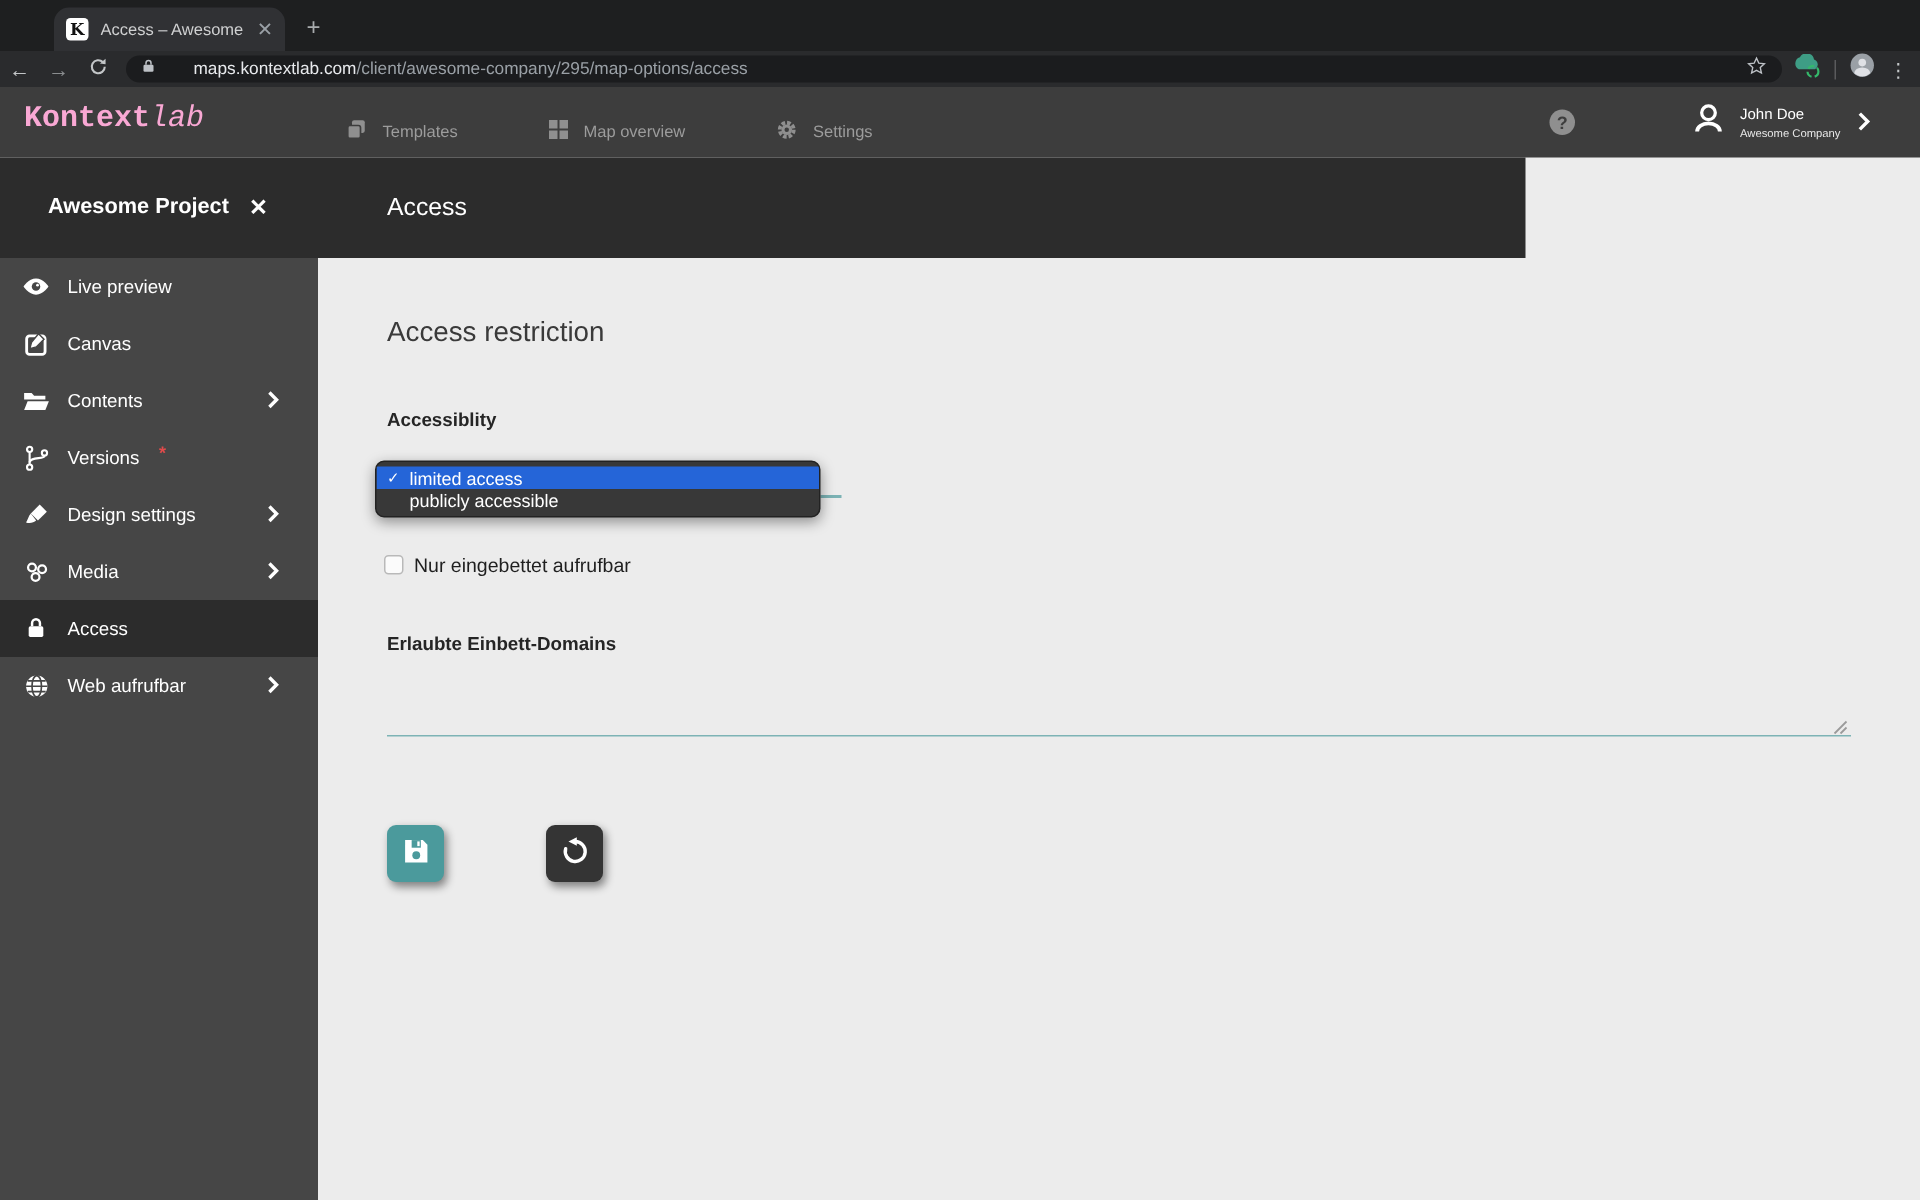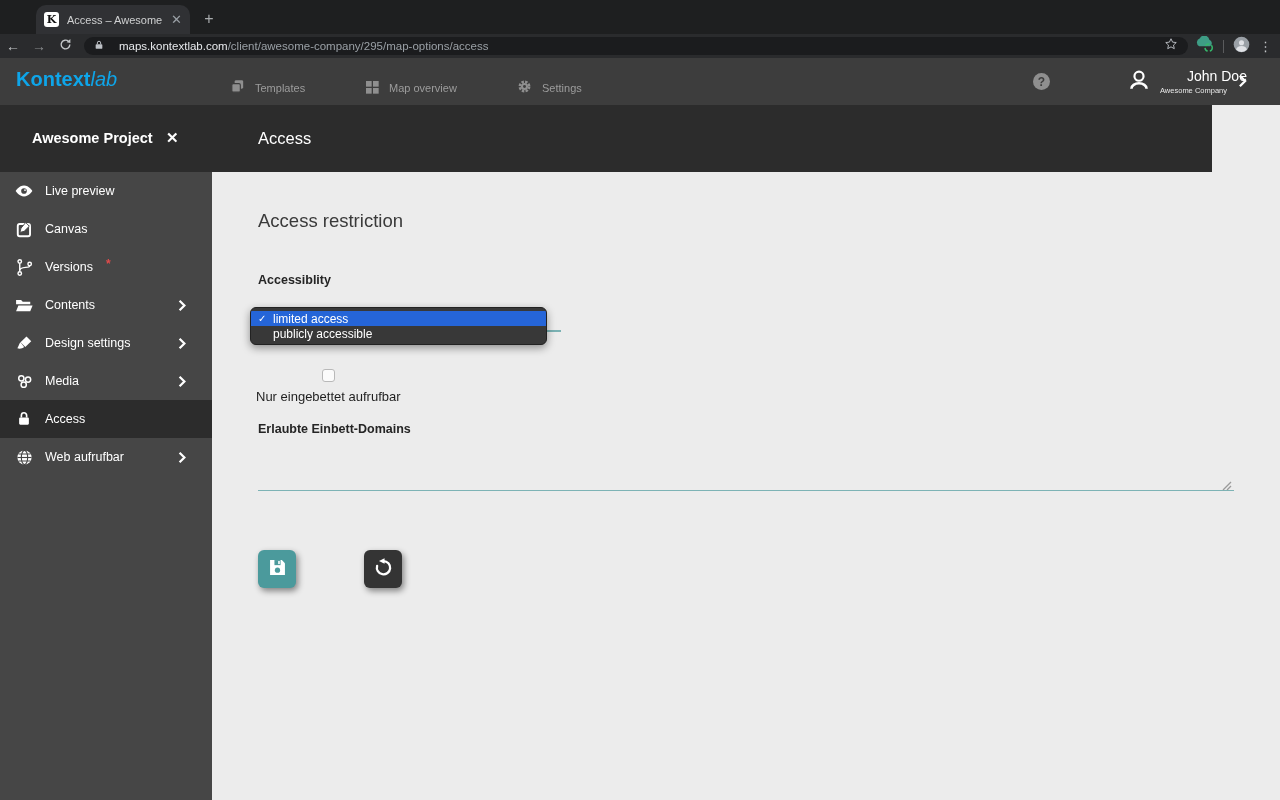--- a/index.html
+++ b/index.html
@@ -16,45 +16,45 @@
   .tab-title { color:#cfd0d1; font-size:11px; white-space:nowrap; overflow:hidden; flex:1; }
   .tab-close { color:#9aa0a6; font-size:13px; line-height:1; cursor:default; }
   .newtab-btn { position:absolute; left:198px; top:8px; color:#a8abad; font-size:16px; width:22px; height:22px;
                 display:flex; align-items:center; justify-content:center; }
 
   #toolbar { position:absolute; left:0; top:34px; width:1280px; height:24px; background:#2a2b2d;
              display:flex; align-items:center; }
   .nav-arrow { color:#c3c6c8; font-size:14px; width:26px; text-align:center; }
   .nav-arrow.fwd { color:#8a8d8f; }
   .urlpill { position:absolute; left:84px; top:3px; width:1104px; height:18px; background:#1b1c1e;
-             border-radius:9px; display:flex; align-items:center; padding:0 10px; gap:15px; }
+             border-radius:9px; display:flex; align-items:center; padding:0 10px; gap:25px; }
   .url { font-size:11.5px; color:#e8eaed; white-space:nowrap; overflow:hidden; }
   .url .path { color:#9aa0a6; }
   .pill-star { margin-left:auto; }
   .tb-right { position:absolute; right:8px; top:0; height:24px; display:flex; align-items:center; gap:9px; }
   .tb-sep { width:1px; height:13px; background:#5a5b5d; }
   .kebab { color:#c3c6c8; font-size:13px; letter-spacing:0; }
 
   
   #appheader { position:absolute; left:0; top:58px; width:1280px; height:47px; background:#3d3d3d; }
-  .logo { position:absolute; left:16px; top:10px; color:#0ea5e9; font-family:Liberation Sans, sans-serif; font-size:20px; }
+  .logo { position:absolute; left:16px; top:10px; color:#f9a8d4; font-family:Liberation Mono, monospace; font-size:20px; }
   .logo b { font-weight:bold; } .logo i { font-style:italic; font-weight:normal; }
   .nav-item { position:absolute; top:0; height:59px; display:flex; align-items:center; gap:9px;
               color:#9c9c9c; font-size:11px; }
   .help-btn { position:absolute; left:1033px; top:15px; width:17px; height:17px; border-radius:50%;
               background:#8f8f8f; color:#3d3d3d; font-size:12px; font-weight:bold;
               display:flex; align-items:center; justify-content:center; }
   .user-block { position:absolute; left:1126px; top:0; height:47px; display:flex; align-items:center; gap:8px; }
   .user-text { display:flex; flex-direction:column; gap:2px; }
-  .user-name { color:#fff; font-size:14px;margin-left:27px; }
+  .user-name { color:#fff; font-size:10px; }
   .user-company { color:#e8e8e8; font-size:7.5px; }
   .user-chevron { position:absolute; left:1238px; top:16px; }
 
   
-  #projectbar { position:absolute; left:0; top:105px; width:1212px; height:67px; background:#2c2c2c; }
+  #projectbar { position:absolute; left:0; top:105px; width:1017px; height:67px; background:#2c2c2c; }
   .project-name { position:absolute; left:32px; top:25px; color:#fff; font-size:14.5px; font-weight:bold; }
   .project-close { position:absolute; left:166px; top:24px; color:#fff; font-size:15px; font-weight:bold; }
   .page-title { position:absolute; left:258px; top:24px; color:#fff; font-size:16.5px; }
 
   
   #sidebar { position:absolute; left:0; top:172px; width:212px; height:628px; background:#464646; }
   .side-item { height:38px; display:flex; align-items:center; padding-left:14px; gap:11px; position:relative; }
   .side-item.active-bg { background:#2c2c2c; }
   .side-icon { width:20px; height:20px; flex:0 0 20px; display:flex; align-items:center; justify-content:center; }
   .side-label { color:#fff; font-size:12.5px; font-weight:normal; }
@@ -71,21 +71,21 @@
   .select-underline { position:absolute; left:335px; top:158px; width:14px; height:2px; background:#7bb2b4; }
 
   .dropdown { position:absolute; left:38px; top:135px; width:297px; height:38px; background:#383838;
               border:1px solid #222; border-radius:6px; box-shadow:0 3px 9px rgba(0,0,0,.4);
               display:flex; flex-direction:column; padding:3px 0; overflow:hidden; }
   .dd-option { height:16px; display:flex; align-items:center; color:#fff; font-size:12px; padding-left:7px; }
   .dd-option .check { width:11px; font-size:10px; margin-right:4px; }
   .dd-option.selected { background:#2565d8; }
   .dd-option:not(.selected) { padding-left:22px; }
 
-  .checkbox-row { position:absolute; left:44px; top:197px; display:flex; align-items:center; gap:7px;flex-direction:column; }
+  .checkbox-row { position:absolute; left:44px; top:197px; display:flex; align-items:center; gap:7px; }
   .checkbox { width:13px; height:13px; border:1px solid #b9b9b9; border-radius:3px; background:#fbfbfb; }
   .checkbox-label { font-size:13px; color:#1f1f1f; }
 
   .domains-textarea { position:absolute; left:46px; top:271px; width:976px; height:48px; background:transparent;
                       border:none; border-bottom:1.5px solid #7db3b5; resize:none; outline:none;
                       font-family:"Liberation Sans", sans-serif; font-size:13px; color:#222; }
   .resize-handle { position:absolute; left:1008px; top:305px; }
 
   .icon-btn { position:absolute; width:38px; height:38px; border:none; border-radius:6px;
               display:flex; align-items:center; justify-content:center;
@@ -226,45 +226,45 @@
       <svg width="19" height="19" viewBox="0 0 24 24">
           <rect x="3.5" y="5" width="15.5" height="15.5" rx="2.5" fill="none" stroke="#fff" stroke-width="2.4"></rect>
           <path d="M13.5 3.2l4.6 4.6-6.5 6.5-5.4 1.4 1.4-5.4z" fill="#fff" stroke="#464646" stroke-width="1.2"></path>
         </svg>
     </span>
     <span class="side-label">Canvas</span>
   </div>
 
   <div class="side-item">
     <span class="side-icon">
+      <svg width="20" height="20" viewBox="0 0 24 24">
+          <path d="M2.5 6h6l2 2.2h9v3H2.5z" fill="#fff"></path>
+          <path d="M2.5 19.5l2.8-7h17l-2.8 7z" fill="#fff"></path>
+        </svg>
+    </span>
+    <span class="side-label">Contents</span>
+    <span class="side-chevron">
+      <svg width="8" height="13" viewBox="0 0 10 16">
+          <polyline points="2,2 8,8 2,14" fill="none" stroke="#fff" stroke-width="2.8"></polyline>
+        </svg>
+    </span>
+  </div>
+
+  <div class="side-item">
+    <span class="side-icon">
       <svg width="19" height="19" viewBox="0 0 24 24">
           <circle cx="6" cy="4.5" r="2.2" fill="none" stroke="#fff" stroke-width="1.8"></circle>
           <circle cx="6" cy="19.5" r="2.2" fill="none" stroke="#fff" stroke-width="1.8"></circle>
           <circle cx="18.5" cy="7.5" r="2.2" fill="none" stroke="#fff" stroke-width="1.8"></circle>
           <line x1="6" y1="7" x2="6" y2="17.2" stroke="#fff" stroke-width="1.8"></line>
           <path d="M6 15.5c0-5 12.5-2.5 12.5-5.5" fill="none" stroke="#fff" stroke-width="1.8"></path>
         </svg>
     </span>
     <span class="side-label">Versions</span>
     <span class="side-badge">*</span>
-  </div>
-
-  <div class="side-item">
-    <span class="side-icon">
-      <svg width="20" height="20" viewBox="0 0 24 24">
-          <path d="M2.5 6h6l2 2.2h9v3H2.5z" fill="#fff"></path>
-          <path d="M2.5 19.5l2.8-7h17l-2.8 7z" fill="#fff"></path>
-        </svg>
-    </span>
-    <span class="side-label">Contents</span>
-    <span class="side-chevron">
-      <svg width="8" height="13" viewBox="0 0 10 16">
-          <polyline points="2,2 8,8 2,14" fill="none" stroke="#fff" stroke-width="2.8"></polyline>
-        </svg>
-    </span>
   </div>
 
   <div class="side-item">
     <span class="side-icon">
       <svg width="19" height="19" viewBox="0 0 24 24">
           <path d="M14.5 3l6 6-7.5 7.5-6-6z" fill="#fff"></path>
           <path d="M7 10.5c-2 2-2.5 5.5-4 7.5 2.5 1 6.5.5 8.5-1.5z" fill="#fff"></path>
         </svg>
     </span>
     <span class="side-label">Design settings</span>

